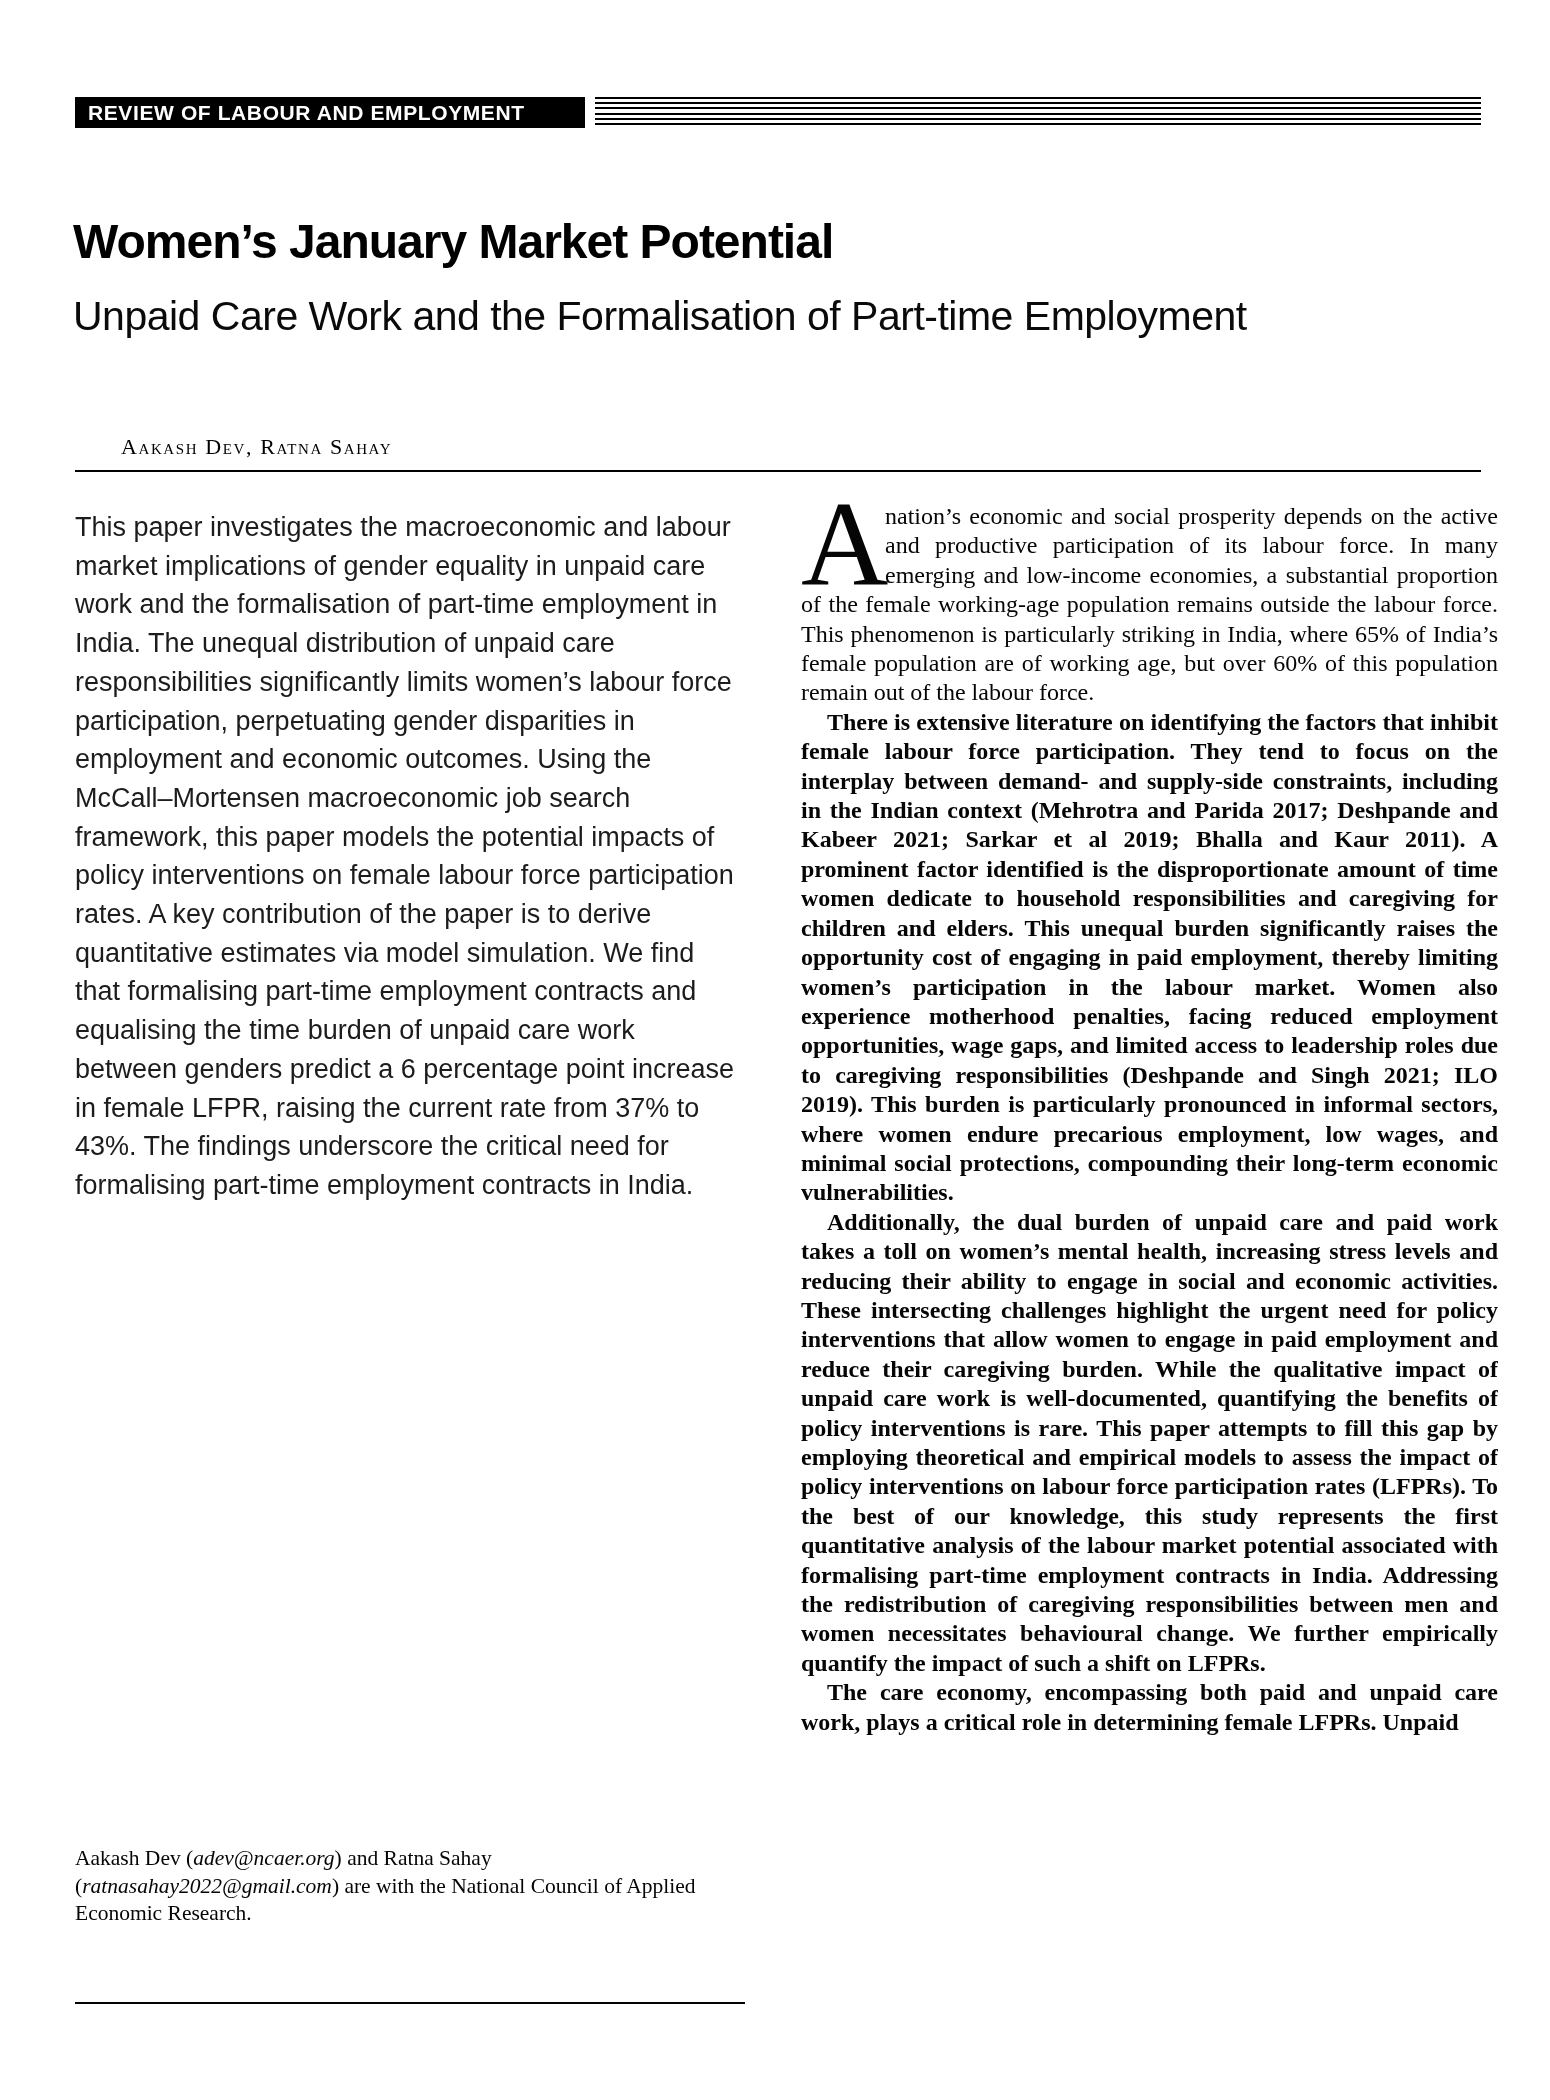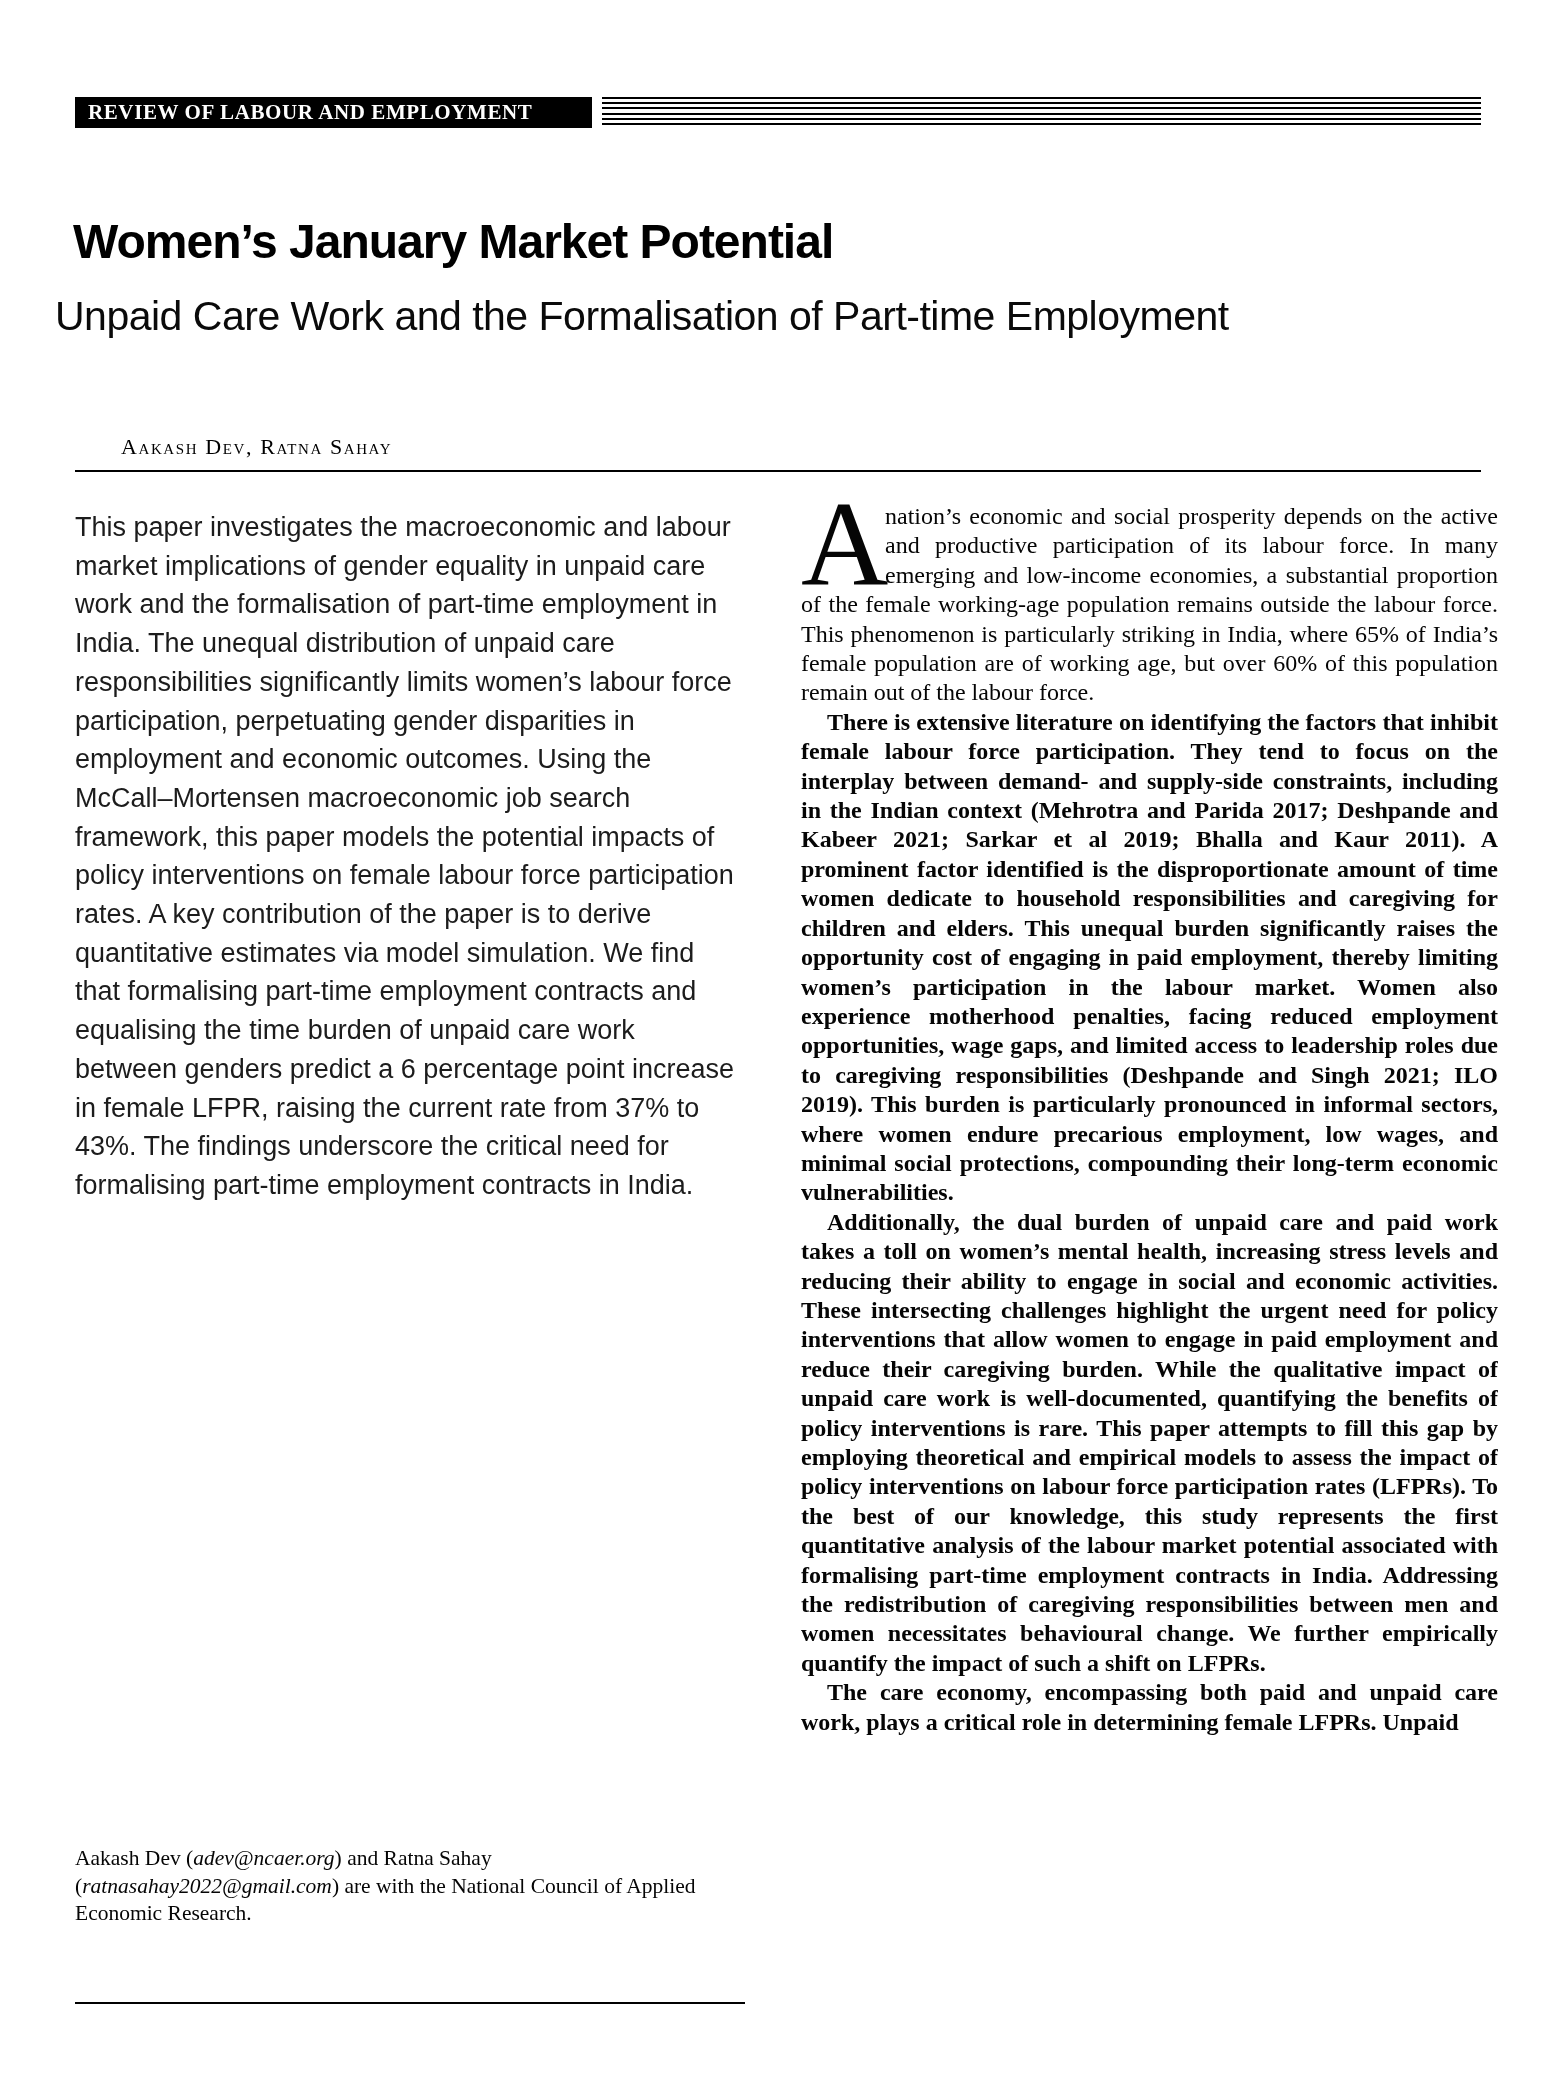--- a/index.html
+++ b/index.html
@@ -5,37 +5,37 @@
   html,body{margin:0;padding:0;}
   body{
     width:1550px;height:2100px;background:#ffffff;color:#000;
     font-family:"Liberation Serif",serif;position:relative;overflow:hidden;
   }
   .page{position:absolute;inset:0;background:#fff;}
 
   
   .banner{position:absolute;left:75px;top:97px;width:1406px;height:31px;display:flex;align-items:stretch;}
   .banner-label{
-    background:#000;color:#fff;font-family:Liberation Serif, serif;font-weight:bold;
+    background:#000;color:#fff;font-family:Liberation Sans, sans-serif;font-weight:bold;
     font-size:21px;letter-spacing:0.6px;display:flex;align-items:center;
     padding:0 60px 0 13px;white-space:nowrap;
   }
   .banner-stripes{
     flex:1;margin-left:10px;
     background:repeating-linear-gradient(180deg,#000 0px,#000 2px,#fff 2px,#fff 5.2px);
   }
 
   
   .article-title{
     position:absolute;left:73px;top:214px;margin:0;
     font-family:"Liberation Sans",sans-serif;font-weight:800;font-size:48px;
     letter-spacing:-1px;line-height:56px;
   }
   .article-subtitle{
-    position:absolute;left:55px;top:291px;margin:0;
+    position:absolute;left:73px;top:291px;margin:0;
     font-family:"Liberation Sans",sans-serif;font-weight:400;font-size:41px;
     letter-spacing:-0.5px;line-height:50px;color:#0a0a0a;
   }
   .authors{
     position:absolute;left:75px;top:434px;
     font-family:"Liberation Serif",serif;font-variant:small-caps;
     font-size:22px;letter-spacing:1.6px;margin-left:46px;
   }
   .title-rule{position:absolute;left:75px;top:470px;width:1406px;border-top:2px solid #000;}
 

